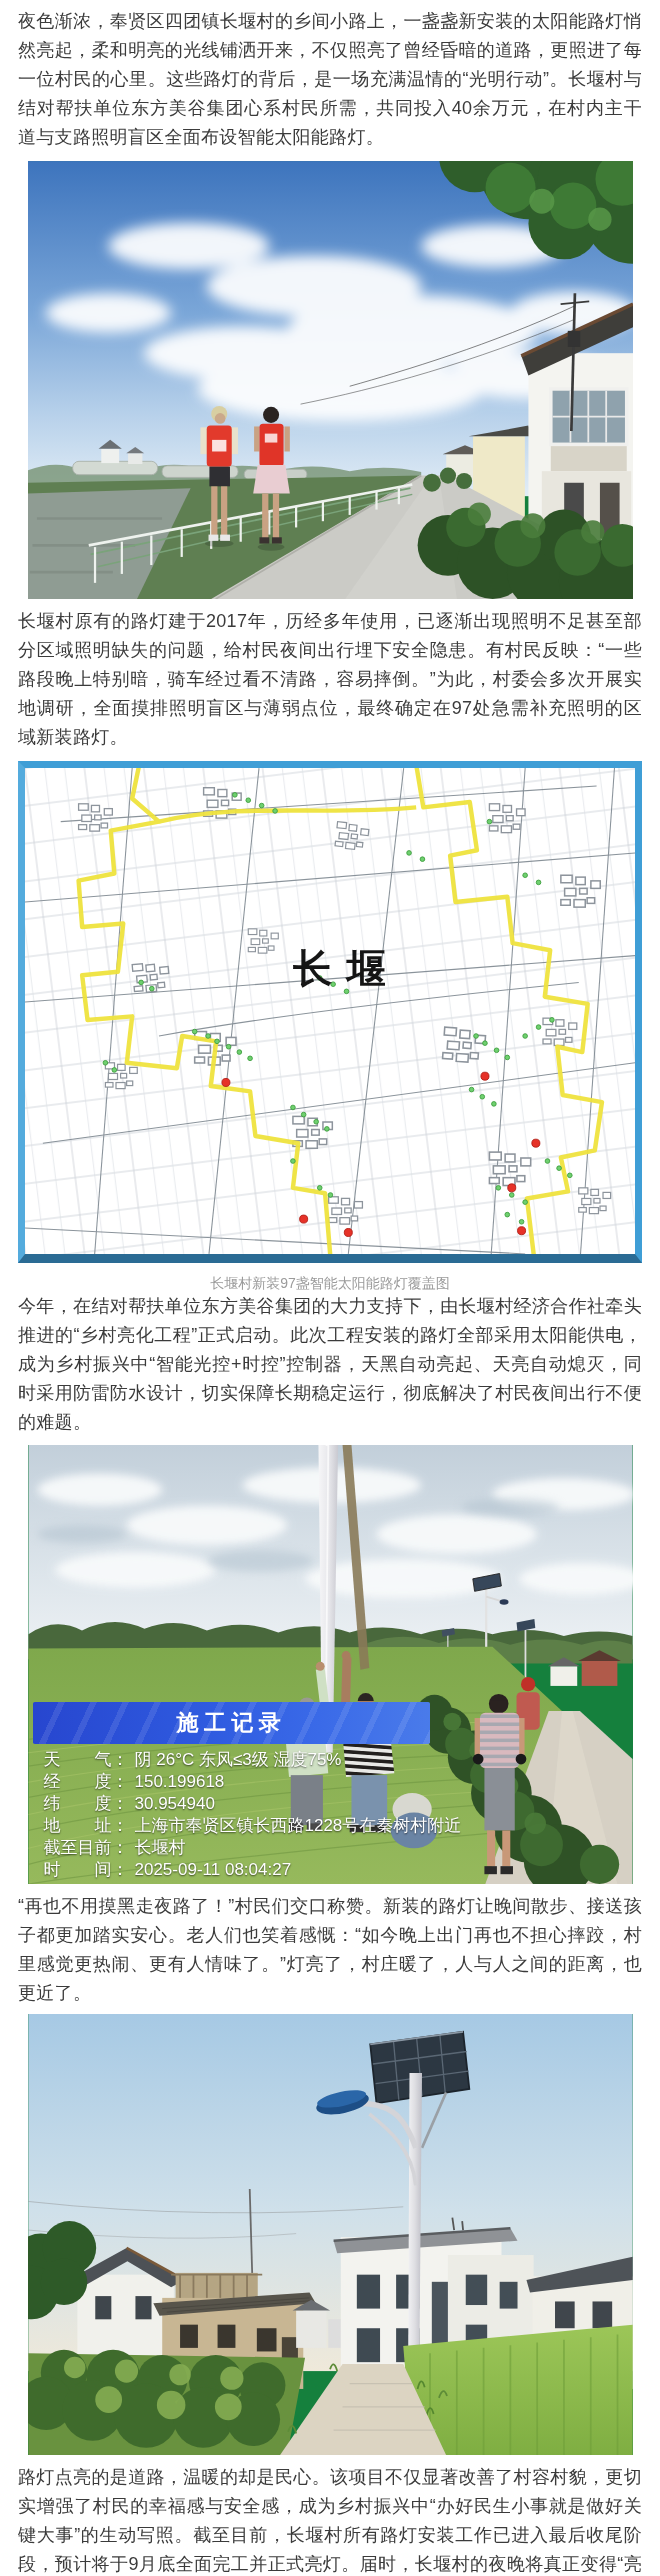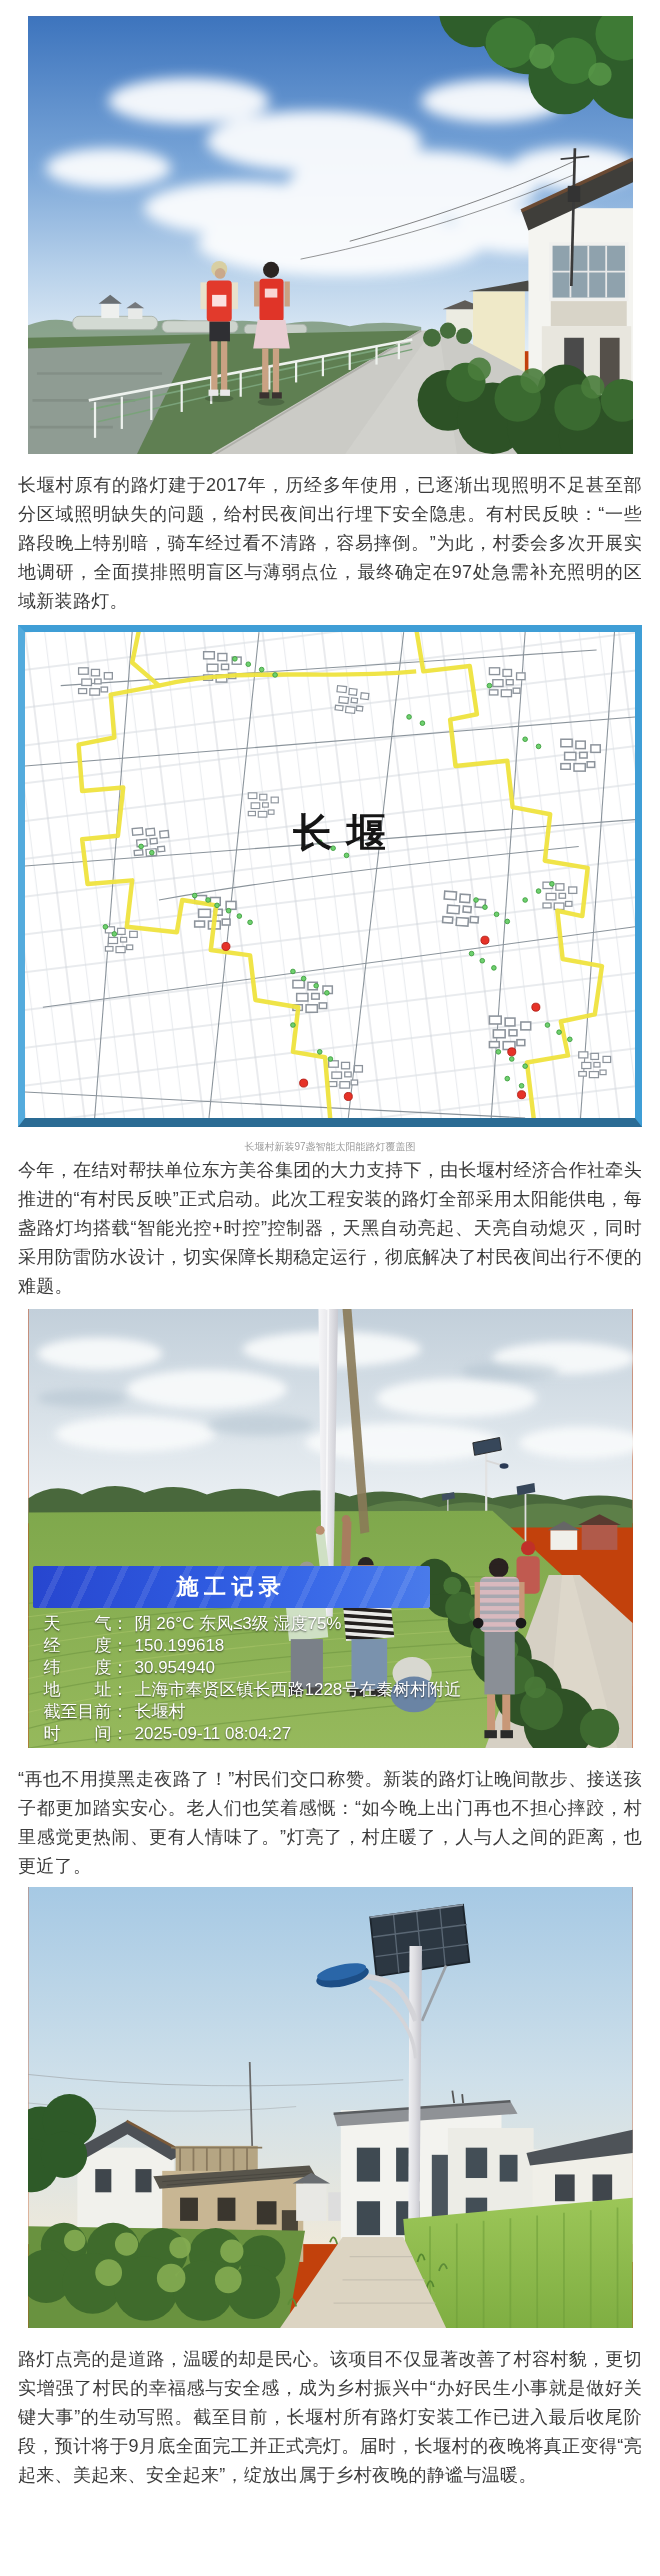--- a/index.html
+++ b/index.html
@@ -1,44 +1,45 @@
 <!DOCTYPE html>
 <html style="font-size:14.3px"><head>
 <meta charset="utf-8">
 <style>
   html,body{margin:0;padding:0;background:#ffffff;}
   body{width:660px;font-family:"Liberation Sans","DejaVu Sans",sans-serif;}
   .content{padding:7.1px 18px 19px;}
   p.para{margin:0;font-size:18px;line-height:29px;color:#3b3b3b;text-align:justify;letter-spacing:0.3px;}
   .mt20{margin-top:18px}.mt18{margin-top:16px}.mt21{margin-top:19px}
-  .photo{position:relative;width:605px;margin:17px auto;overflow:hidden;background:#c2410c;}
+  .photo{position:relative;width:605px;margin:8px auto;overflow:hidden;background:#15803d;}
   .photo svg{display:block;}
   .photo1{margin-top:9px;height:438px;}
   .photo2{margin-top:8px;height:439px;}
   .photo3{margin-top:6.3px;height:441px;}
   .map-frame{margin:9px auto 4px;width:610px;height:486px;border:7.1px solid #3f9ed6;border-left-color:#54abdd;border-bottom:9px solid #2a6b94;background:#fff;}
   .map-frame svg{display:block;}
-  .map-caption{margin-top:10.7px;text-align:center;font-size:10px;line-height:18px;color:#9b9b9b;}
+  .map-caption{margin-top:10.7px;text-align:center;font-size:14px;line-height:18px;color:#9b9b9b;}
   
   .rec-banner{position:absolute;left:5.4px;top:257px;width:397px;height:42px;border-radius:1.8px;
     background:linear-gradient(92deg,#2746cf 0%,#2f5be0 45%,#3a6ae8 72%,#4a7bea 100%);}
   .rec-banner::after{content:"";position:absolute;inset:0;border-radius:1.8px;
     background:repeating-linear-gradient(115deg,transparent 0 23px,rgba(255,255,255,.10) 23px 29px);}
   .rec-title{position:relative;z-index:1;text-align:center;color:#fff;font-weight:bold;font-size:22px;line-height:42px;letter-spacing:5.4px;}
   .rec-rows{position:absolute;left:16px;right:5.4px;top:304px;}
   .rec-row{display:flex;color:#fff;font-size:17px;line-height:22px;white-space:pre;
     text-shadow:0 0.9px 1.8px rgba(0,0,0,.65);}
   .rec-label{flex:0 0 91px;}
   .rec-value{flex:1;overflow:hidden;}
 </style>
 </head>
 <body>
 
 <div class="content">
 
+  <p class="para">夜色渐浓，奉贤区四团镇长堰村的乡间小路上，一盏盏新安装的太阳能路灯悄然亮起，柔和明亮的光线铺洒开来，不仅照亮了曾经昏暗的道路，更照进了每一位村民的心里。这些路灯的背后，是一场充满温情的“光明行动”。长堰村与结对帮扶单位东方美谷集团心系村民所需，共同投入40余万元，在村内主干道与支路照明盲区全面布设智能太阳能路灯。</p>
 
   <div class="photo photo1">
     <svg width="605" height="438" viewBox="0 0 677 490">
       <defs>
         <linearGradient id="p1sky" x1="0" y1="0" x2="0" y2="1">
           <stop offset="0" stop-color="#3d74bd"></stop>
             <stop offset=".45" stop-color="#7aa6d8"></stop>
           <stop offset=".75" stop-color="#b6d0ea"></stop>
             <stop offset="1" stop-color="#e2edf6"></stop>
         </linearGradient>
@@ -307,21 +308,21 @@
         <circle cx="545" cy="470" r="4.5"></circle>
           <circle cx="312" cy="505" r="4.5"></circle>
           <circle cx="362" cy="520" r="4.5"></circle>
         <circle cx="556" cy="518" r="4.5"></circle>
       </g>
       <text x="300" y="240" font-size="44" font-family="'DejaVu Serif',serif" font-weight="600" fill="#151515" letter-spacing="16">长堰</text>
     </svg>
   </div>
   <div class="map-caption">长堰村新装97盏智能太阳能路灯覆盖图</div>
 
-  <p class="para mt18">今年，在结对帮扶单位东方美谷集团的大力支持下，由长堰村经济合作社牵头推进的“有村民反映”正式启动。此次工程安装的路灯全部采用太阳能供电，每盏路灯均搭载“智能光控+时控”控制器，天黑自动亮起、天亮自动熄灭，同时采用防雷防水设计，切实保障长期稳定运行，彻底解决了村民夜间出行不便的难题。</p>
+  <p class="para mt18">今年，在结对帮扶单位东方美谷集团的大力支持下，由长堰村经济合作社牵头推进的“乡村亮化工程”正式启动。此次工程安装的路灯全部采用太阳能供电，成为乡村振兴中“智能光控+时控”控制器，天黑自动亮起、天亮自动熄灭，同时采用防雷防水设计，切实保障长期稳定运行，彻底解决了村民夜间出行不便的难题。</p>
 
   <div class="photo photo2">
     <svg width="605" height="439" viewBox="0 0 677 492">
       <defs>
         <linearGradient id="p2sky" x1="0" y1="0" x2="0" y2="1">
           <stop offset="0" stop-color="#c2cfda"></stop>
             <stop offset=".6" stop-color="#dde5eb"></stop>
             <stop offset="1" stop-color="#eef2f5"></stop>
         </linearGradient>
         <linearGradient id="p2field" x1="0" y1="0" x2="0" y2="1">

